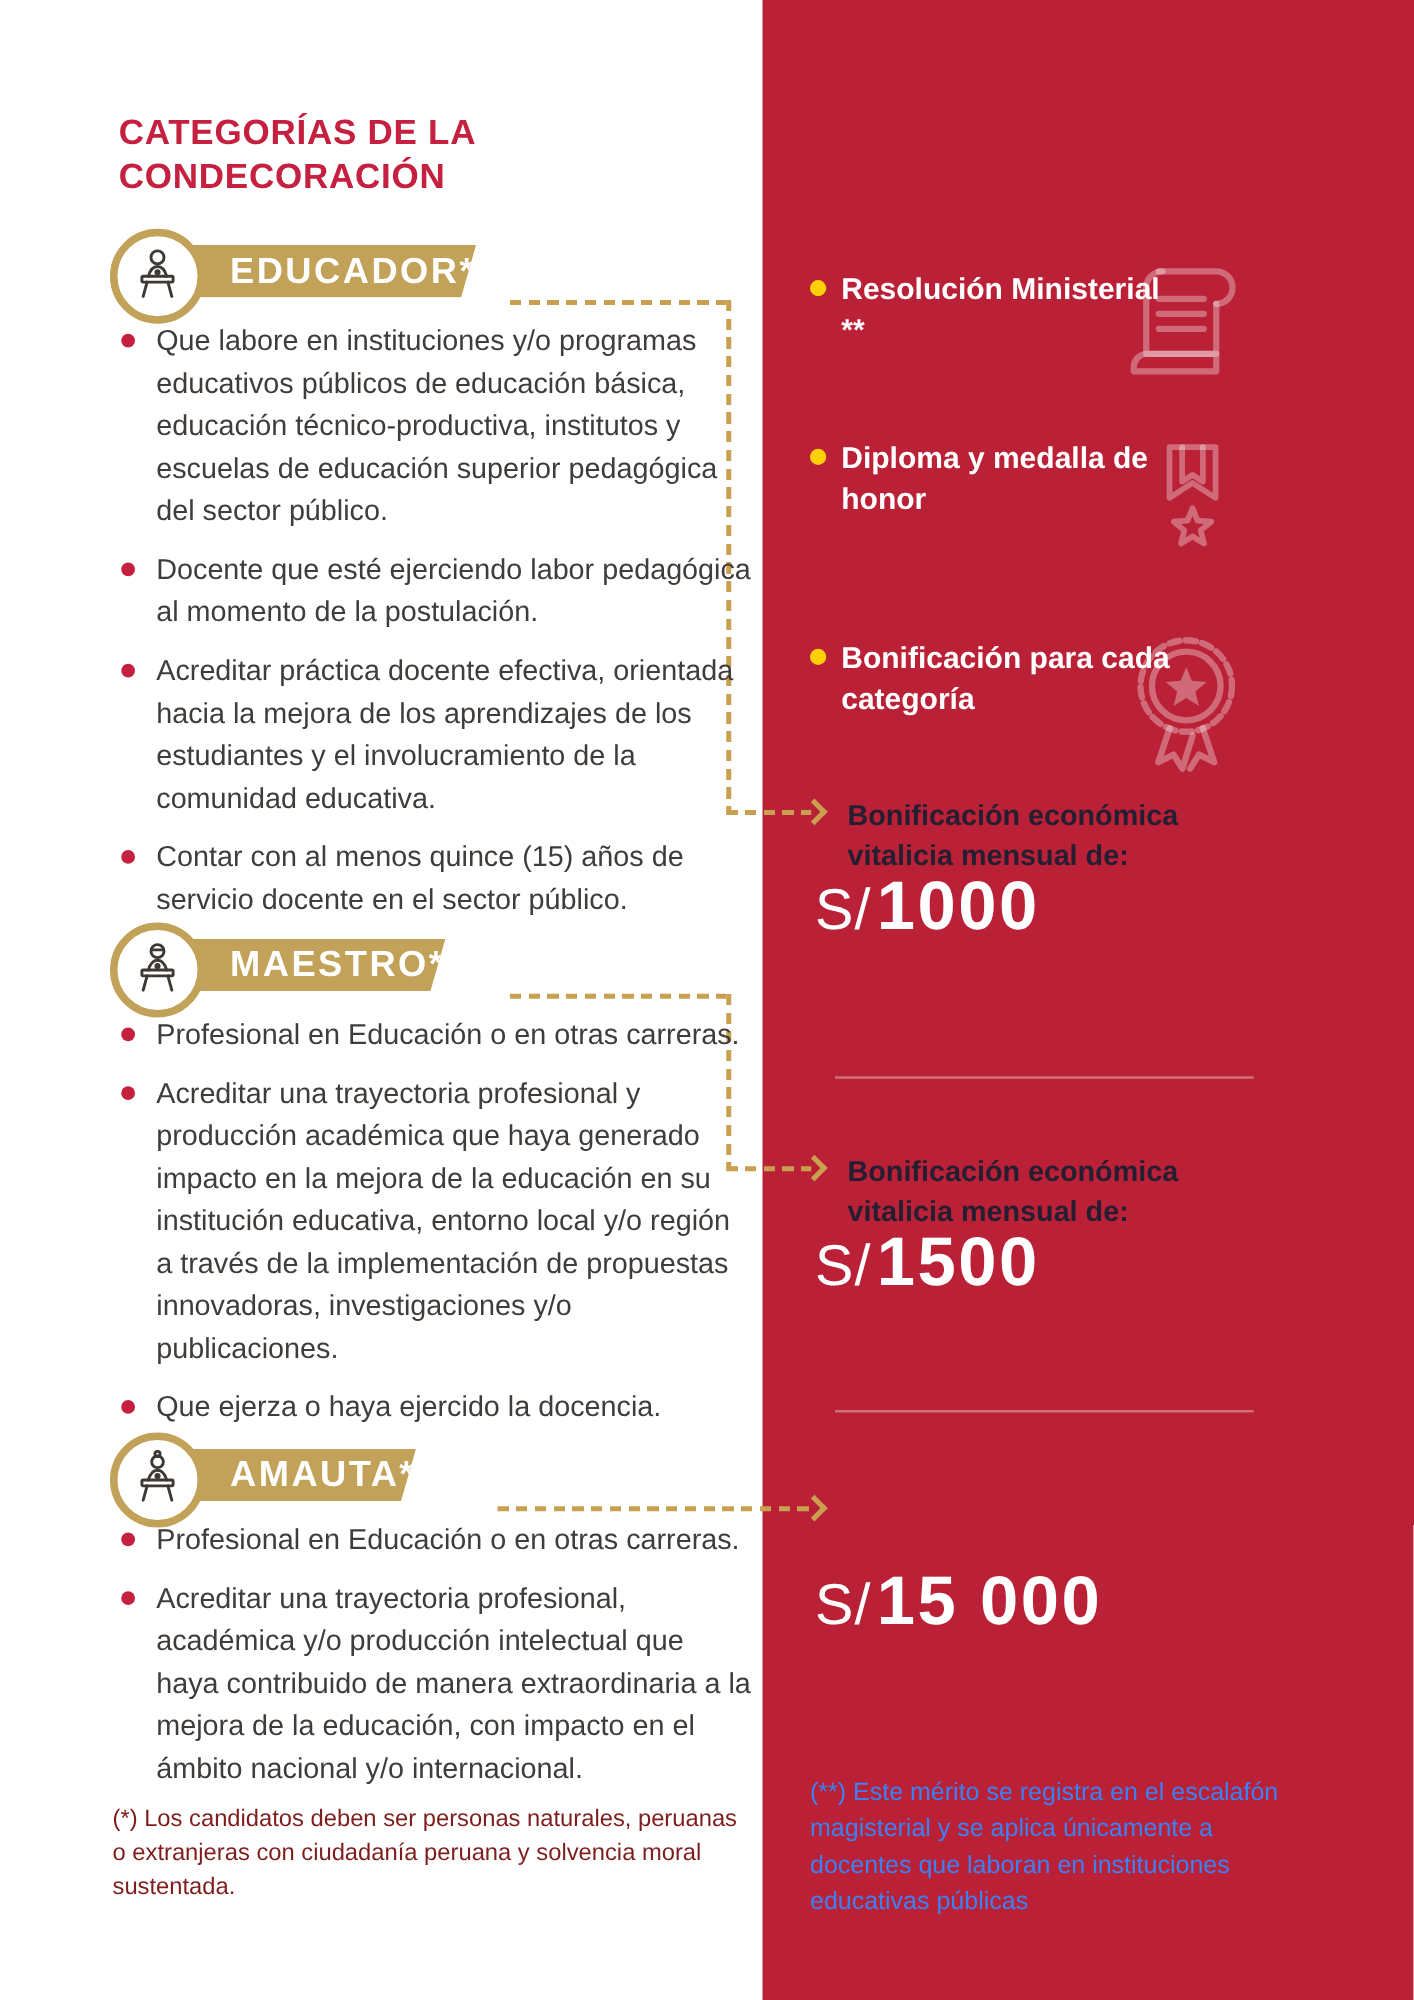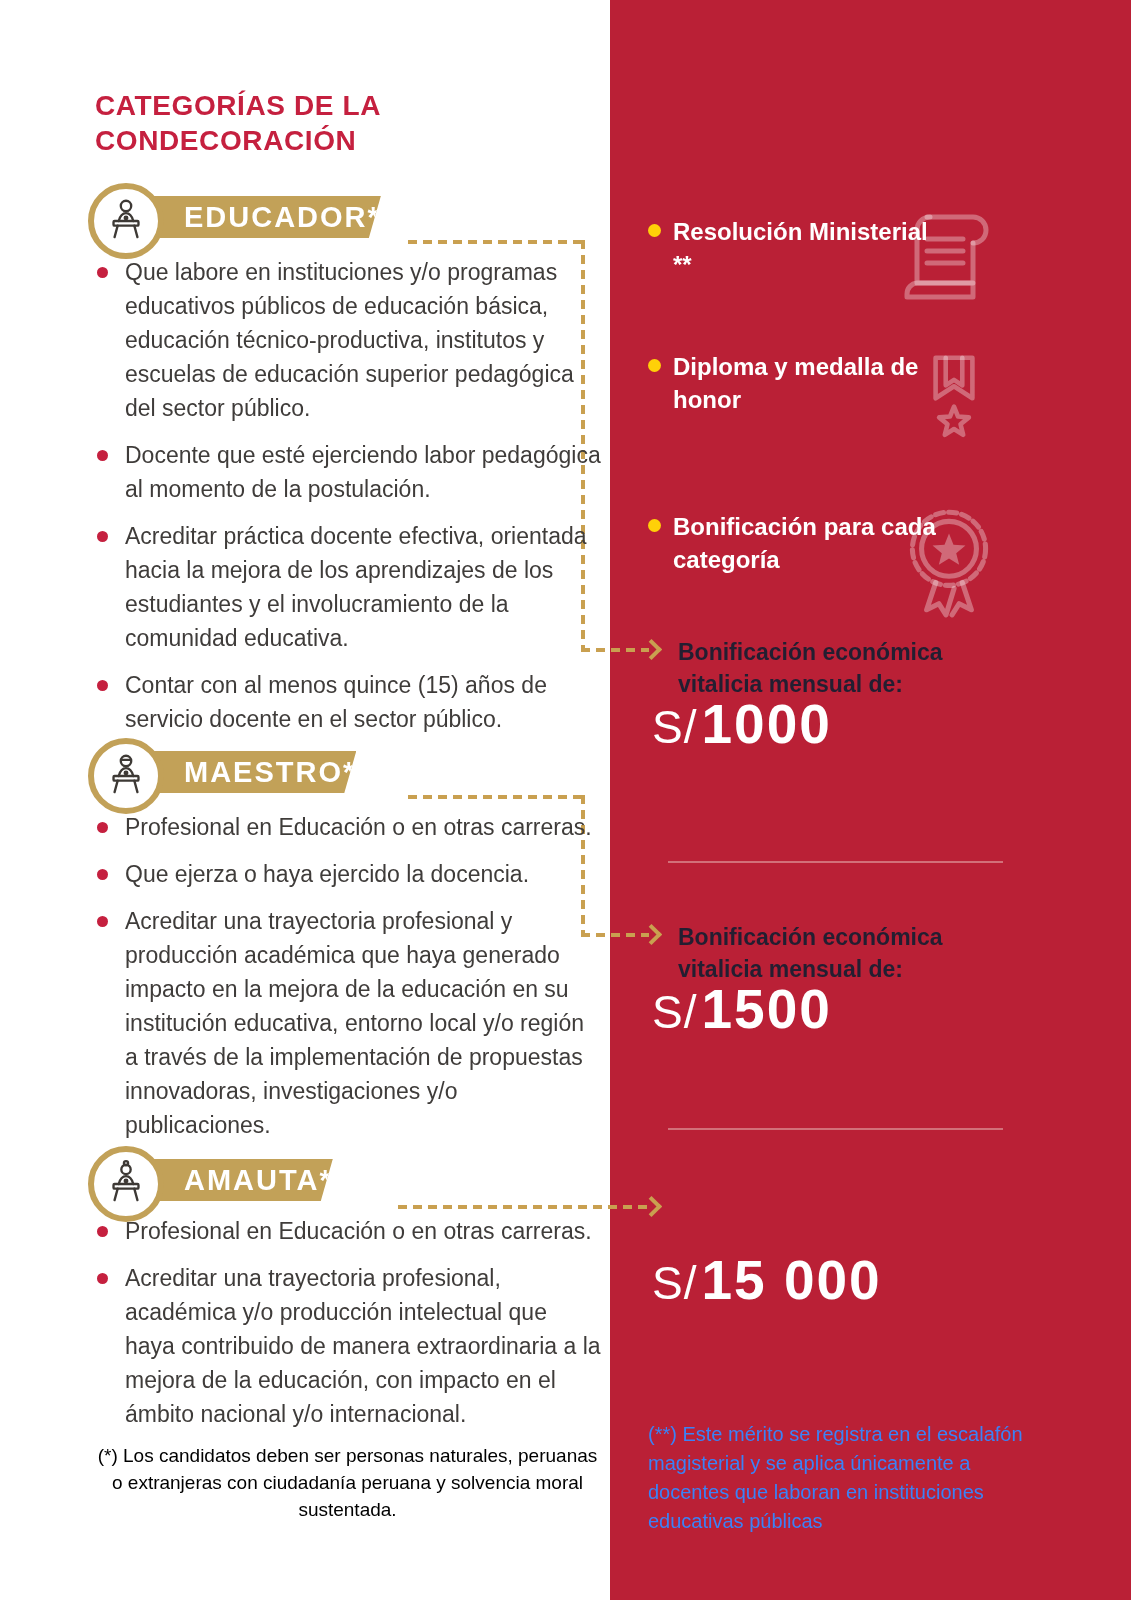--- a/index.html
+++ b/index.html
@@ -34,21 +34,21 @@
     background:#ffffff;border:6px solid var(--gold);display:flex;align-items:center;justify-content:center;}
   .badge .circle svg{width:52px;height:52px;}
 
   .bullets{position:absolute;width:507px;list-style:none;}
   .bullets li{position:relative;padding-left:30px;font-size:23px;line-height:34px;color:var(--ink);
     margin-bottom:13px;}
   .bullets li::before{content:"";position:absolute;left:2px;top:12px;width:11px;height:11px;
     border-radius:50%;background:var(--red-title);}
 
   .footnote-left{position:absolute;left:90px;top:1442px;width:515px;font-size:19px;line-height:27px;
-    color:#000000;text-align:center;}
+    color:#7f1d1d;}
 
   
   .benefit{position:absolute;display:flex;}
   .benefit .dot{width:13px;height:13px;border-radius:50%;background:var(--yellow);margin-top:9px;
     flex:0 0 13px;}
   .benefit .blabel{margin-left:12px;width:265px;font-size:24px;line-height:33px;font-weight:bold;color:#ffffff;}
   .b-icon{position:absolute;}
 
   .bonus-desc{position:absolute;left:678px;width:290px;font-size:23px;line-height:32px;font-weight:bold;
     color:var(--dark-on-red);}
@@ -125,22 +125,22 @@
         <path d="M42 19 h16"></path>
         <path d="M36 50 c3-11 9-15 14-15 s11 4 14 15"></path>
         <circle cx="50" cy="44" r="2.5"></circle>
         <rect x="26" y="50" width="48" height="9" rx="2"></rect>
         <path d="M34 59 l-6 22 M66 59 l6 22"></path>
       </svg>
     </div>
   </div>
   <ul class="bullets" style="left:95px;top:810px;">
     <li>Profesional en Educación o en otras carreras.</li>
+    <li>Acreditar una trayectoria profesional y producción académica que haya generado impacto en la mejora de la educación en su institución educativa, entorno local y/o región a través de la implementación de propuestas innovadoras, investigaciones y/o publicaciones.</li>
     <li>Que ejerza o haya ejercido la docencia.</li>
-    <li>Acreditar una trayectoria profesional y producción académica que haya generado impacto en la mejora de la educación en su institución educativa, entorno local y/o región a través de la implementación de propuestas innovadoras, investigaciones y/o publicaciones.</li>
   </ul>
 
   <div class="badge" style="left:88px;top:1146px;width:300px;">
     <div class="pill">AMAUTA*</div>
     <div class="circle">
       <svg class="person" viewBox="0 0 100 100">
         <circle cx="50" cy="22" r="9"></circle>
         <circle cx="50" cy="10" r="4"></circle>
         <path d="M36 50 c3-11 9-15 14-15 s11 4 14 15"></path>
         <circle cx="50" cy="44" r="2.5"></circle>

